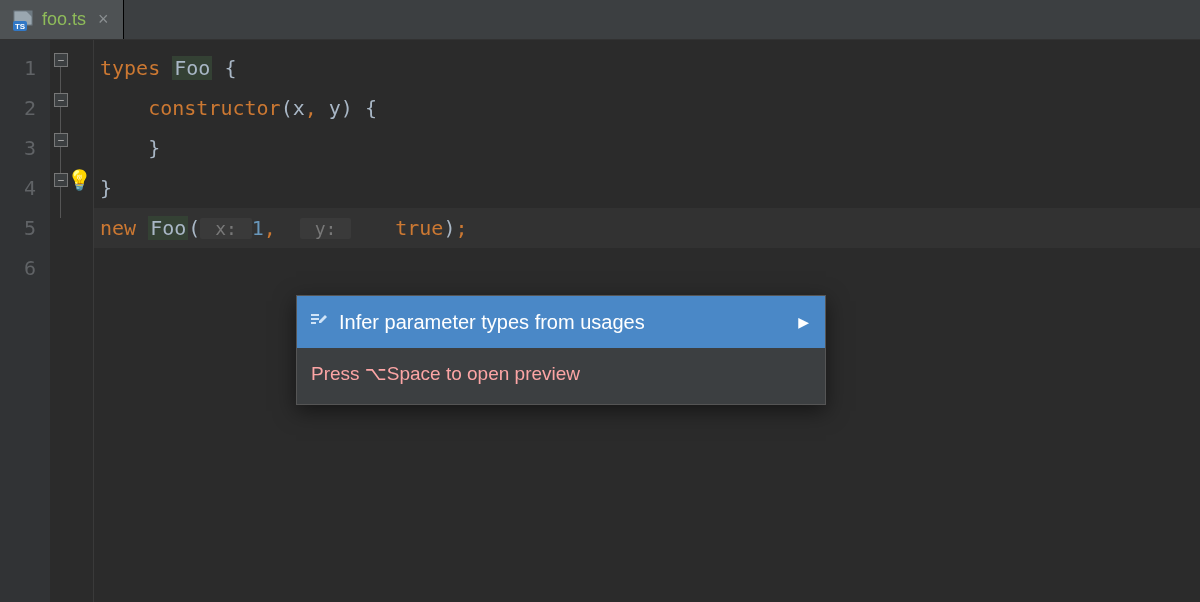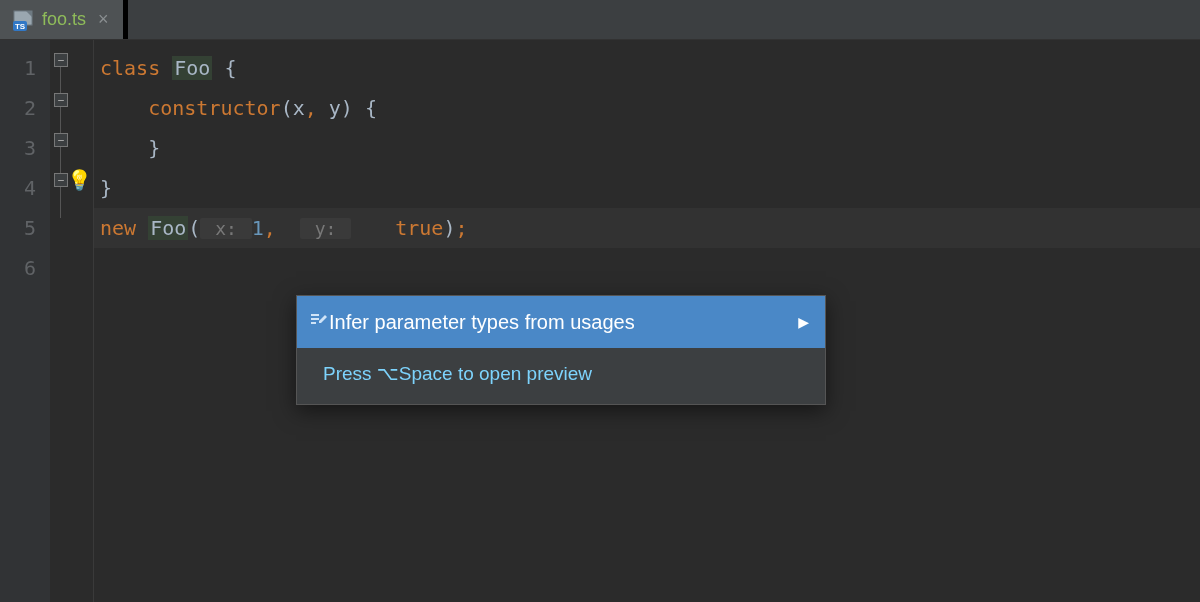--- a/index.html
+++ b/index.html
@@ -21,21 +21,21 @@
     }
     .tab {
       display: flex;
       align-items: center;
       gap: 8px;
       padding: 0 14px 0 12px;
       background: #4e5254;
       color: #8fbc5a;
       font-size: 18px;
       font-family: -apple-system, "Segoe UI", sans-serif;
-      border-right: 5px solid #000000;
+      border-right: 1px solid #000000;
       cursor: pointer;
     }
     .ts-icon {
       width: 22px;
       height: 22px;
       position: relative;
     }
     .close-icon {
       color: #8a8f91;
       font-size: 18px;
@@ -128,30 +128,31 @@
       box-shadow: 0 6px 20px rgba(0,0,0,0.5);
       font-family: -apple-system, "Segoe UI", sans-serif;
       min-width: 530px;
     }
     .popup-item {
       background: #4a88c7;
       color: #ffffff;
       padding: 6px 16px 6px 12px;
       display: flex;
       align-items: center;
+      gap: 10px;
       font-size: 20px;
       cursor: pointer;
     }
     .popup-item-arrow {
       margin-left: auto;
       font-size: 14px;
     }
     .popup-footer {
-      color: #7dd3fc;
-      padding: 6px 26px 10px;
+      color: #fca5a5;
+      padding: 6px 14px 10px;
       font-size: 19px;
     }
   </style>
 </head>
 <body>
 
 <div class="tabs">
   <div class="tab">
     <span class="ts-icon">
       <svg width="22" height="22" viewBox="0 0 22 22">
@@ -180,21 +181,21 @@
   <div class="fold-col">
     <div class="fold-line"></div>
     <div class="fold-mark" style="top:13px"></div>
     <div class="fold-mark" style="top:53px"></div>
     <div class="fold-mark" style="top:93px"></div>
     <div class="fold-mark" style="top:133px"></div>
     <span class="bulb">💡</span>
   </div>
 
   <div class="code-area">
-    <div class="code-line"><span class="kw">class</span> <span class="cname">Foo</span><span class="punct"> {</span></div>
+    <div class="code-line"><span class="kw">types</span> <span class="cname">Foo</span><span class="punct"> {</span></div>
     <div class="code-line"><span>    </span><span class="kw">constructor</span><span class="punct">(</span><span class="param">x</span><span class="semi">, </span><span class="param">y</span><span class="punct">)</span><span class="punct"> {</span></div>
     <div class="code-line"><span>    </span><span class="punct">}</span></div>
     <div class="code-line"><span class="punct">}</span></div>
     <div class="code-line hl-line"><span class="kw">new</span><span> </span><span class="cname5">Foo</span><span class="punct">(</span><span class="hint"> x: </span><span class="num">1</span><span class="semi">, </span> <span class="hint"> y: </span><span class="bool">true</span><span class="punct">)</span><span class="semi">;</span></div>
     <div class="code-line"></div>
 
     <div class="popup">
       <div class="popup-item">
         <span>
           <svg width="20" height="20" viewBox="0 0 20 20">

